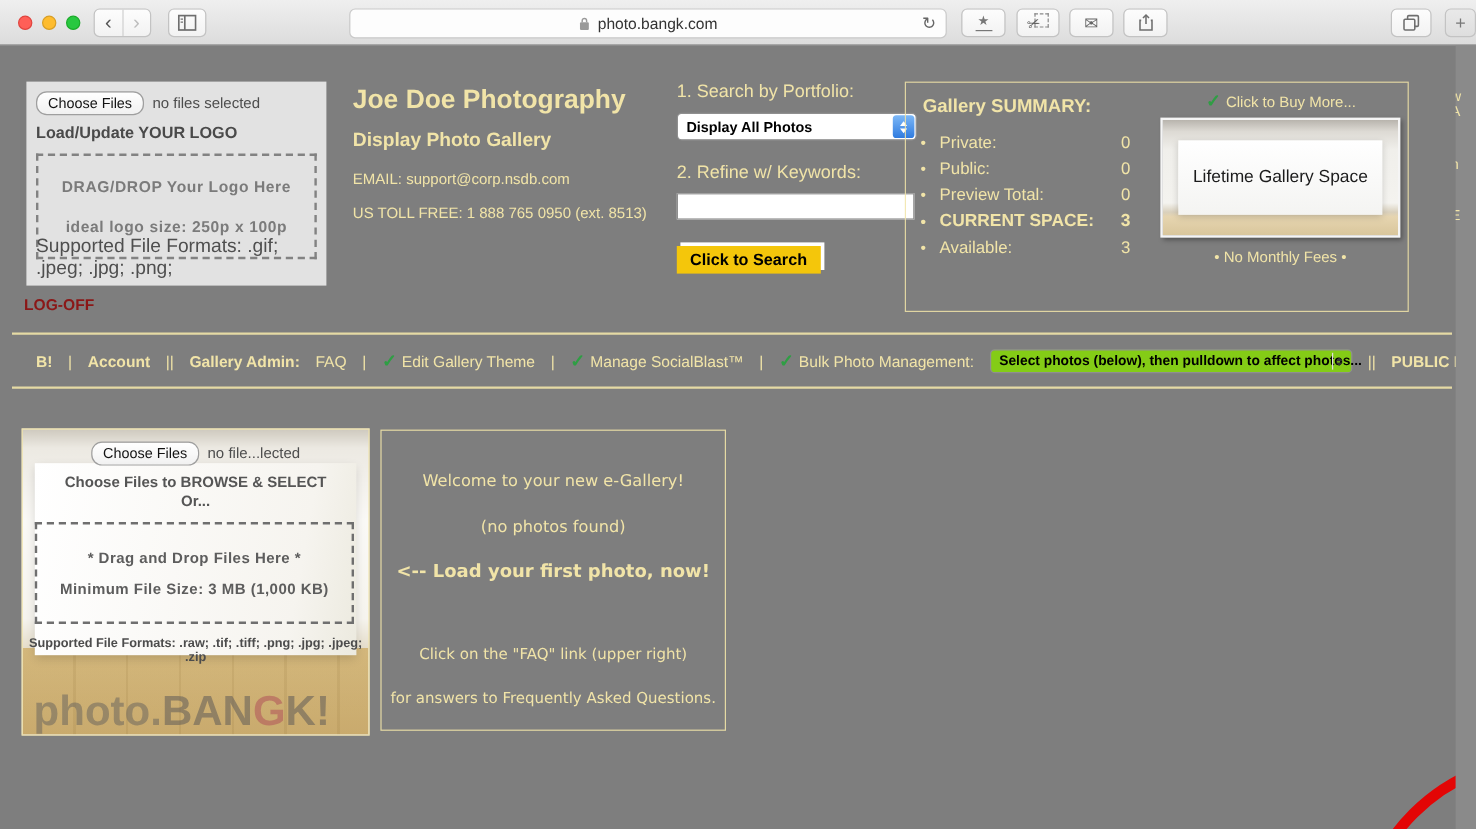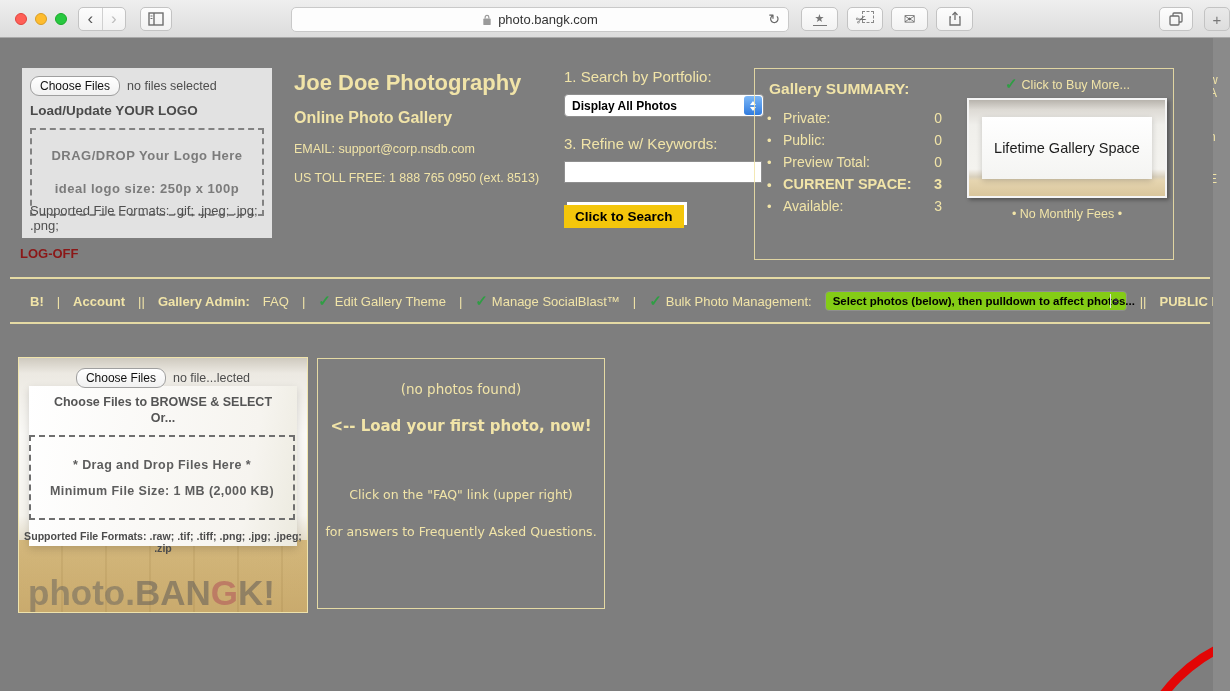--- a/index.html
+++ b/index.html
@@ -51,21 +51,21 @@
     background:linear-gradient(#ffffff,#f1f1f1); border:1px solid #9f9f9f; border-radius:9px;
     font-size:12px; color:#111; padding:2px 9px; font-family:"Liberation Sans",sans-serif;
   }
   .nofiles { font-size:12.5px; color:#4d4d4d; }
   .logo-box .lb-title { font-size:13.5px; font-weight:bold; color:#4a4a4a; margin:7px 0 0 8px; }
   .dash-box {
     position:absolute; left:8px; top:60px; width:234px; height:88px;
     border:2px dashed #828282; display:flex; flex-direction:column; align-items:center; justify-content:center; gap:18px;
   }
   .dash-box .d1, .dash-box .d2 { font-size:13px; font-weight:bold; color:#7b7b7b; letter-spacing:.5px; }
-  .lb-formats { position:absolute; left:8px; bottom:5px; font-size:13px; color:#4f4f4f; }
+  .lb-formats { position:absolute; left:8px; bottom:5px; font-size:16px; color:#4f4f4f; }
   
   .brand { position:absolute; left:294px; top:32px; }
   .brand .b-title { font-size:22px; font-weight:bold; color:#f1e4a8; }
   .brand .b-sub { font-size:16px; font-weight:bold; color:#f1e4a8; margin-top:13px; }
   .brand .b-line { font-size:12.5px; color:#f1e4a8; margin-top:15px; }
   
   .search-col { position:absolute; left:564px; top:30px; width:210px; }
   .s-label { font-size:15px; color:#f1e4a8; }
   .mac-select {
     margin-top:9px; width:200px; height:23px; background:#fff; border:1px solid #8f8f8f; border-radius:4px;
@@ -245,35 +245,35 @@
     <div class="lb-title">Load/Update YOUR LOGO</div>
     <div class="dash-box">
       <div class="d1">DRAG/DROP Your Logo Here</div>
       <div class="d2">ideal logo size: 250p x 100p</div>
     </div>
     <div class="lb-formats">Supported File Formats: .gif; .jpeg; .jpg; .png;</div>
   </div>
 
   <div class="brand">
     <div class="b-title">Joe Doe Photography</div>
-    <div class="b-sub">Online Photo Gallery</div>
+    <div class="b-sub">Display Photo Gallery</div>
     <div class="b-line">EMAIL: support@corp.nsdb.com</div>
     <div class="b-line">US TOLL FREE: 1 888 765 0950 (ext. 8513)</div>
   </div>
 
   <div class="search-col">
     <div class="s-label">1. Search by Portfolio:</div>
     <div class="mac-select">
       <span>Display All Photos</span>
       <span class="stepper">
           <span class="tri-up"></span>
           <span class="tri-dn"></span>
         </span>
     </div>
-    <div class="s-label s-label2">3. Refine w/ Keywords:</div>
+    <div class="s-label s-label2">2. Refine w/ Keywords:</div>
     <input class="kw-input" type="text" value="" style="">
     <button class="gold-btn">Click to Search</button>
   </div>
 
   <div class="summary-box">
     <div class="sum-title">Gallery SUMMARY:</div>
     <div class="sum-rows">
       <div class="sum-row">
         <span class="bullet">•</span>
         <span class="lbl">Private:</span>
@@ -348,30 +348,31 @@
     <div class="up-wall"></div>
     <div class="up-inner">
       <div class="up-choose">
         <button class="choose-btn">Choose Files</button>
         <span class="nofiles">no file...lected</span>
       </div>
       <div class="up-l1">Choose Files to BROWSE &amp; SELECT</div>
       <div class="up-l2">Or...</div>
       <div class="up-dash">
         <div class="d">* Drag and Drop Files Here *</div>
-        <div class="d">Minimum File Size: 1 MB (2,000 KB)</div>
+        <div class="d">Minimum File Size: 3 MB (1,000 KB)</div>
       </div>
       <div class="up-formats">Supported File Formats: .raw; .tif; .tiff; .png; .jpg; .jpeg; .zip</div>
       <div class="watermark">
         <span class="wm-g1">photo.</span><span class="wm-g2">BAN</span><span class="wm-r">G</span><span class="wm-g2">K!</span>
       </div>
     </div>
   </div>
 
   <div class="welcome-box">
+    <div class="w1">Welcome to your new e-Gallery!</div>
     <div class="w2">(no photos found)</div>
     <div class="w3">&lt;-- Load your first photo, now!</div>
     <div class="w4">Click on the "FAQ" link (upper right)</div>
     <div class="w5">for answers to Frequently Asked Questions.</div>
   </div>
 
   <div class="red-arc"></div>
   <div class="edge-strip">
     <span style="top:35px;">w</span>
     <span style="top:48px;">A</span>

